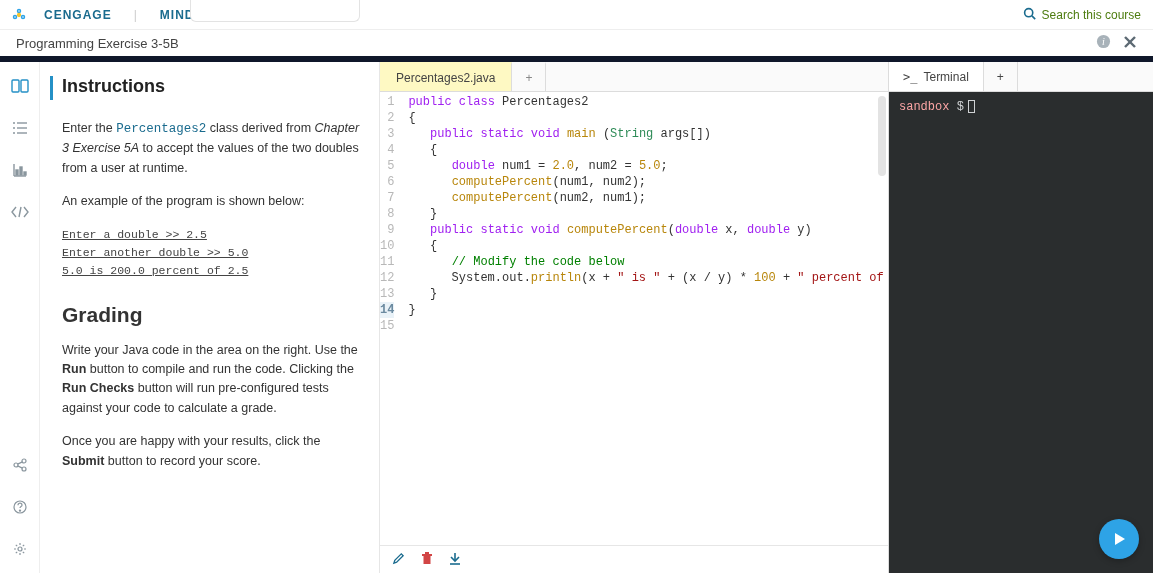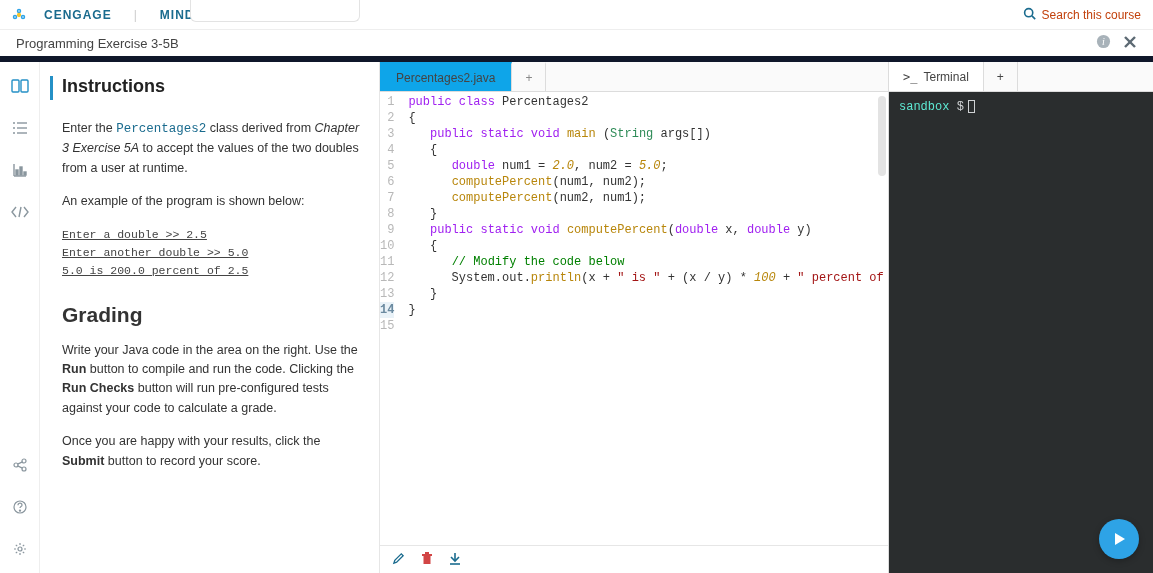--- a/index.html
+++ b/index.html
@@ -2,21 +2,21 @@
 <html><head>
 <meta charset="utf-8">
 <style>
   * { box-sizing: border-box; margin: 0; padding: 0; }
   html, body { width: 1153px; height: 573px; font-family: Arial, Helvetica, sans-serif; overflow: hidden; background:#fff; }
   
   .header { height: 30px; display:flex; align-items:center; padding:0 12px; border-bottom:1px solid #eee; }
   .logo-area { display:flex; align-items:center; gap:18px; font-size:12px; color:#1a6b8e; font-weight:600; letter-spacing:1px; }
   .logo-icon svg { display:block; }
   .brand-sep { color:#ccc; margin:0 4px; font-weight:400;}
-  .header-right { margin-left:auto; display:flex; align-items:center; gap:6px; color:#c2410c; font-size:12px; cursor:pointer;}
+  .header-right { margin-left:auto; display:flex; align-items:center; gap:6px; color:#4d7c0f; font-size:12px; cursor:pointer;}
   
   .subheader { height:32px; display:flex; align-items:center; padding:0 16px; border-bottom:6px solid #0f172a; font-size:13px; color:#444; }
   .subheader .sh-right { margin-left:auto; display:flex; align-items:center; gap:12px; }
   .sh-icon { color:#888; cursor:pointer; }
   
   .body { display:flex; height:calc(573px - 30px - 32px); }
   .left-rail { width:40px; border-right:1px solid #eee; display:flex; flex-direction:column; align-items:center; padding-top:10px; gap:14px; }
   .left-rail .rail-bottom { margin-top:auto; display:flex; flex-direction:column; align-items:center; gap:14px; padding-bottom:10px;}
   .rail-btn { width:28px; height:28px; display:flex; align-items:center; justify-content:center; color:#6b7a85; cursor:pointer; font-size:14px; border-radius:3px;}
   .rail-btn.active { color:#2490c6; }
@@ -26,44 +26,44 @@
   .instructions p { font-size:12.5px; color:#333; line-height:1.55; margin-bottom:14px; }
   .instructions p .mono { font-family: 'Courier New', monospace; color:#1a6b8e; }
   .instructions p em { font-style:italic; }
   .instructions p b { font-weight:700; }
   .codeblock { font-family:'Courier New', monospace; font-size:11.5px; color:#444; line-height:1.6; margin-bottom:22px;text-decoration:underline;}
   .grading-h { font-size:21px; font-weight:700; color:#333; margin:8px 0 14px; }
   
   .center { flex:1; display:flex; flex-direction:column; min-width:0; }
   .tabs { height:30px; display:flex; border-bottom:1px solid #dcdcdc; background:#fafafa; }
   .tab { padding:0 16px; display:flex; align-items:center; font-size:12px; color:#444; border-right:1px solid #dcdcdc; background:#fff; cursor:pointer; border-top:2px solid transparent;}
-  .tab.active { background:#0ea5e9; }
+  .tab.active { background:#fef9c3; }
   .tab.plus { width:34px; justify-content:center; color:#888; background:#fafafa;}
   .editor { flex:1; display:flex; font-family:'Courier New', monospace; font-size:12px; background:#fff; overflow:auto; position:relative;}
   .gutter { width:28px; text-align:right; color:#b8b8b8; padding:2px 6px 2px 0; background:#fff; user-select:none;}
   .gutter div { height:16px; line-height:16px; }
   .gutter div.hl { background:#e9f2f8; color:#6b8aa0;font-weight:bold; }
   .code { padding:2px 8px; white-space:pre; color:#333; }
   .code .line { height:16px; line-height:16px; }
   .kw { color:#a020f0; }
   .fn { color:#b8860b; }
   .type { color:#2e8b57; }
   .str { color:#a31515; }
-  .num { color:#b8860b;font-style:italic; }
+  .num { color:#b8860b; }
   .cm { color:#008000; }
   .editor-scroll-placeholder { position:absolute; right:2px; top:4px; width:8px; height:80px; background:#e3e3e3; border-radius:4px;}
   .editor-toolbar { height:28px; border-top:1px solid #e6e6e6; display:flex; align-items:center; gap:16px; padding:0 12px; }
   .et-btn { color:#1a6b8e; cursor:pointer; font-size:13px;}
   .et-btn.del { color:#d24545;}
   
   .right { width:265px; display:flex; flex-direction:column; border-left:1px solid #dcdcdc;}
   .term-tabs { height:30px; display:flex; border-bottom:1px solid #dcdcdc; background:#fafafa;}
   .term-tab { padding:0 14px; display:flex; align-items:center; gap:6px; font-size:12px; color:#444; border-right:1px solid #dcdcdc; background:#fff; cursor:pointer;}
   .term-body { flex:1; background:#2a2d2e; color:#d4d4d4; font-family:'Courier New', monospace; font-size:12px; padding:8px 10px; }
-  .term-prompt .p1 { color:#5eead4;font-family:Liberation Mono, monospace; }
+  .term-prompt .p1 { color:#fca5a5;font-family:Liberation Mono, monospace; }
   .term-prompt .p2 { color:#cfd2d4; }
   .term-cursor { display:inline-block; width:7px; height:13px; border:1px solid #cfd2d4; margin-left:4px; vertical-align:middle;}
   
   .play-btn { position:absolute; right:14px; bottom:14px; width:40px; height:40px; border-radius:50%; background:#2ea3e6; display:flex; align-items:center; justify-content:center; cursor:pointer; box-shadow:0 2px 6px rgba(0,0,0,0.25);}
   .play-btn svg { display:block;}
   
   .dropdown-stub { position:absolute; top:0; left:190px; width:170px; height:22px; border:1px solid #e3e3e3; border-top:none; border-radius:0 0 6px 6px; background:#fff; z-index:5;}
 </style>
 </head>
 <body>

